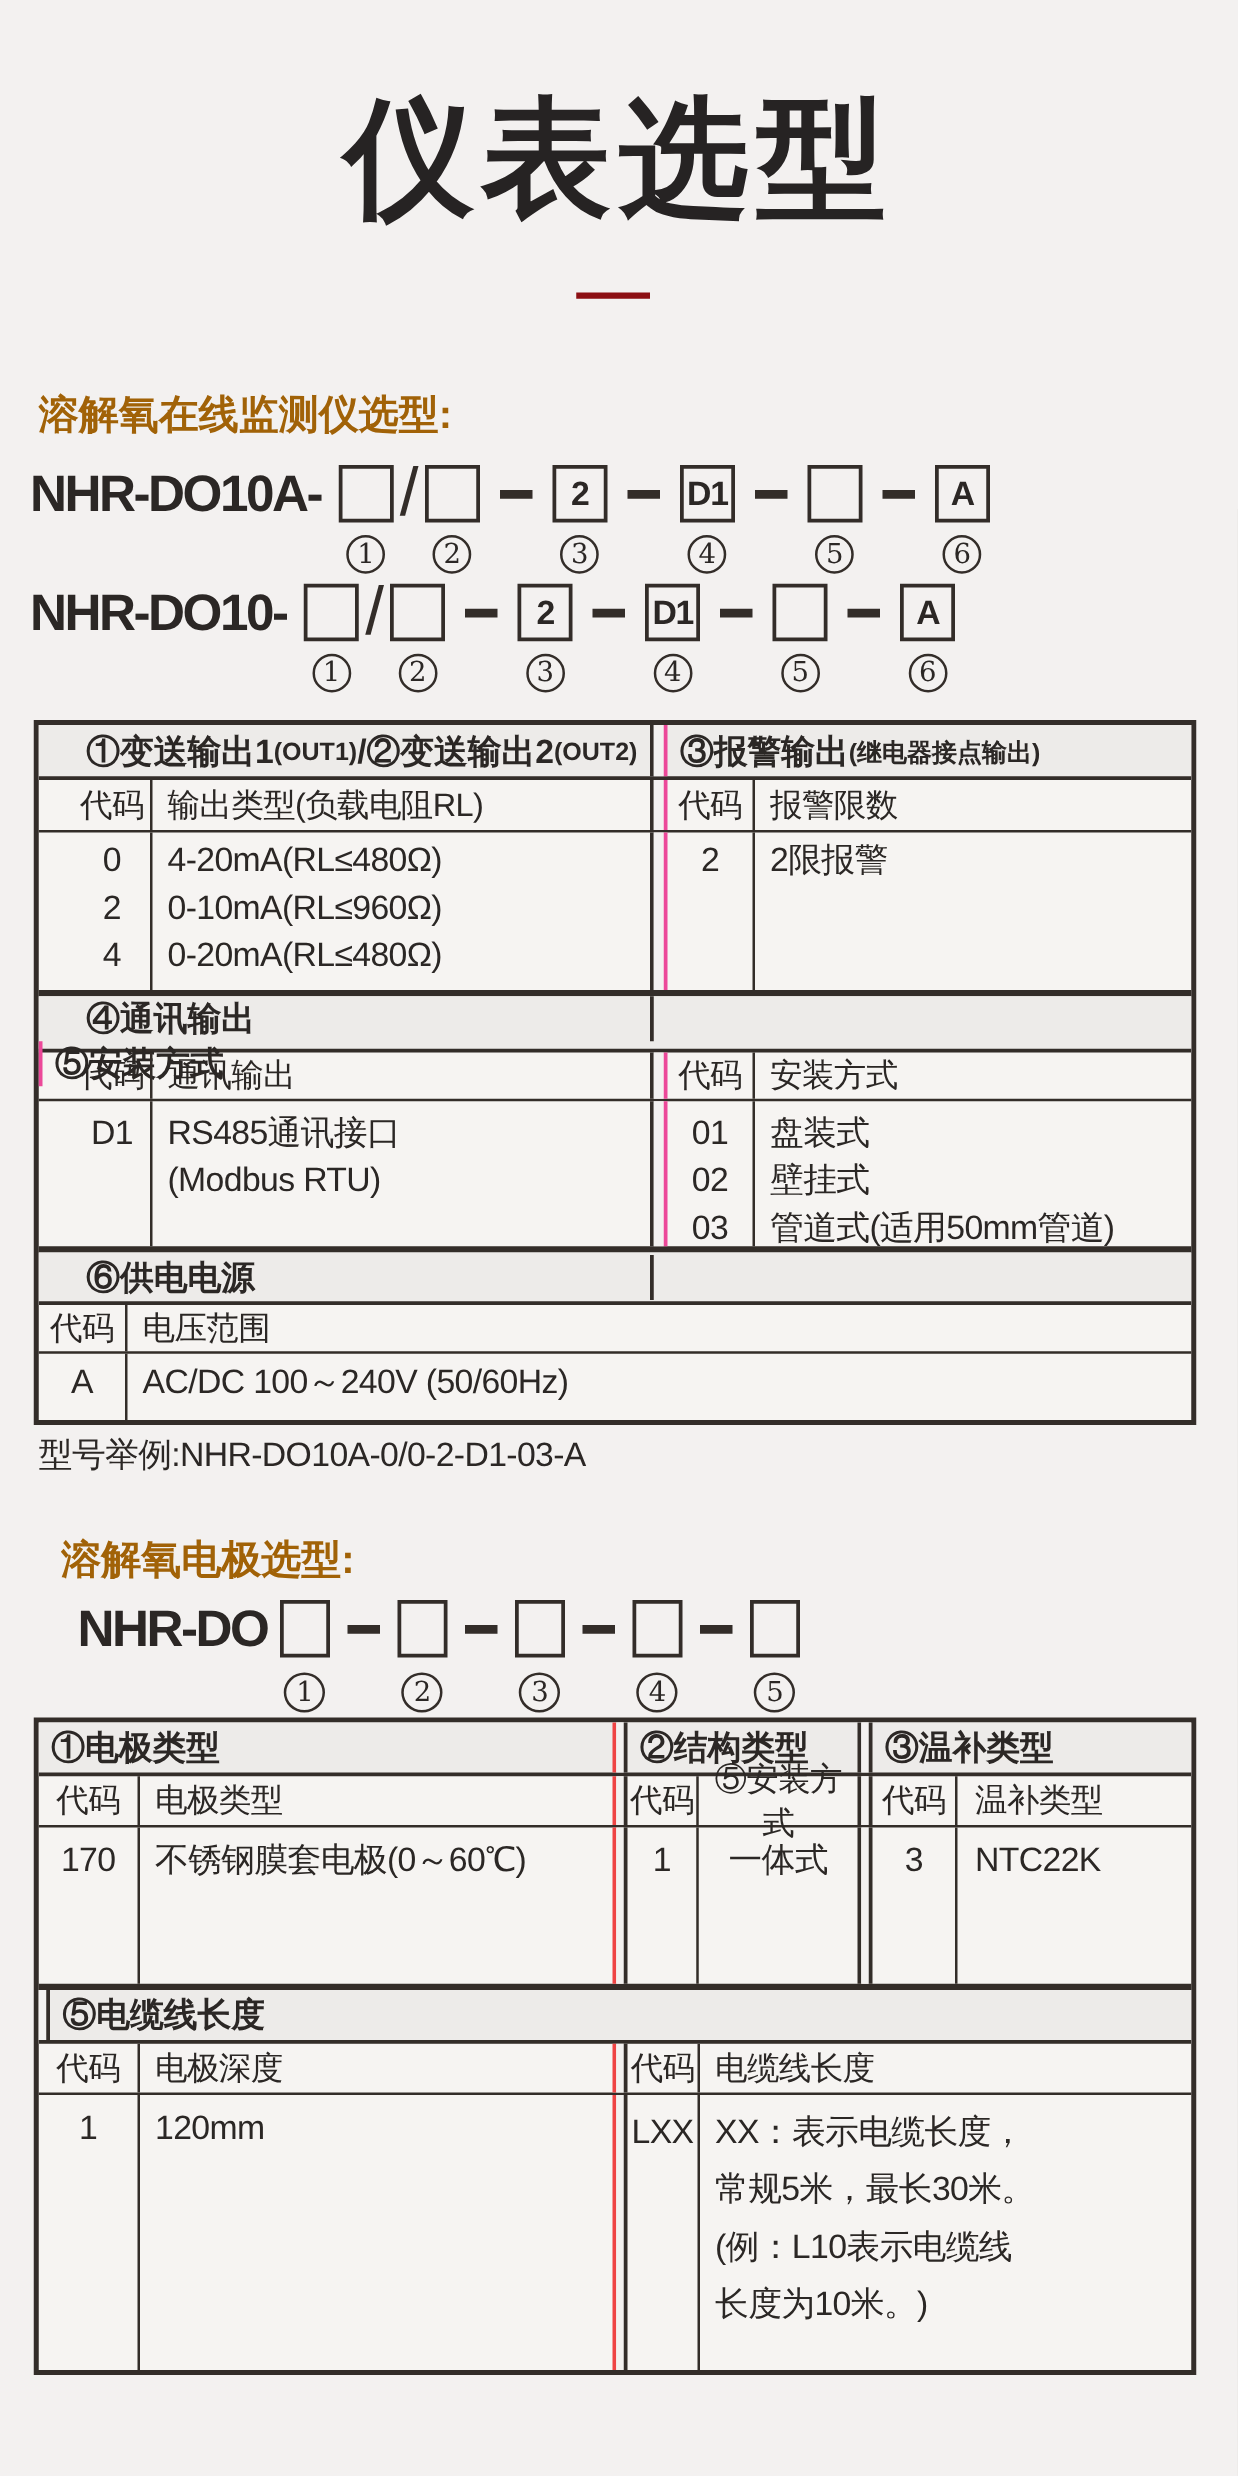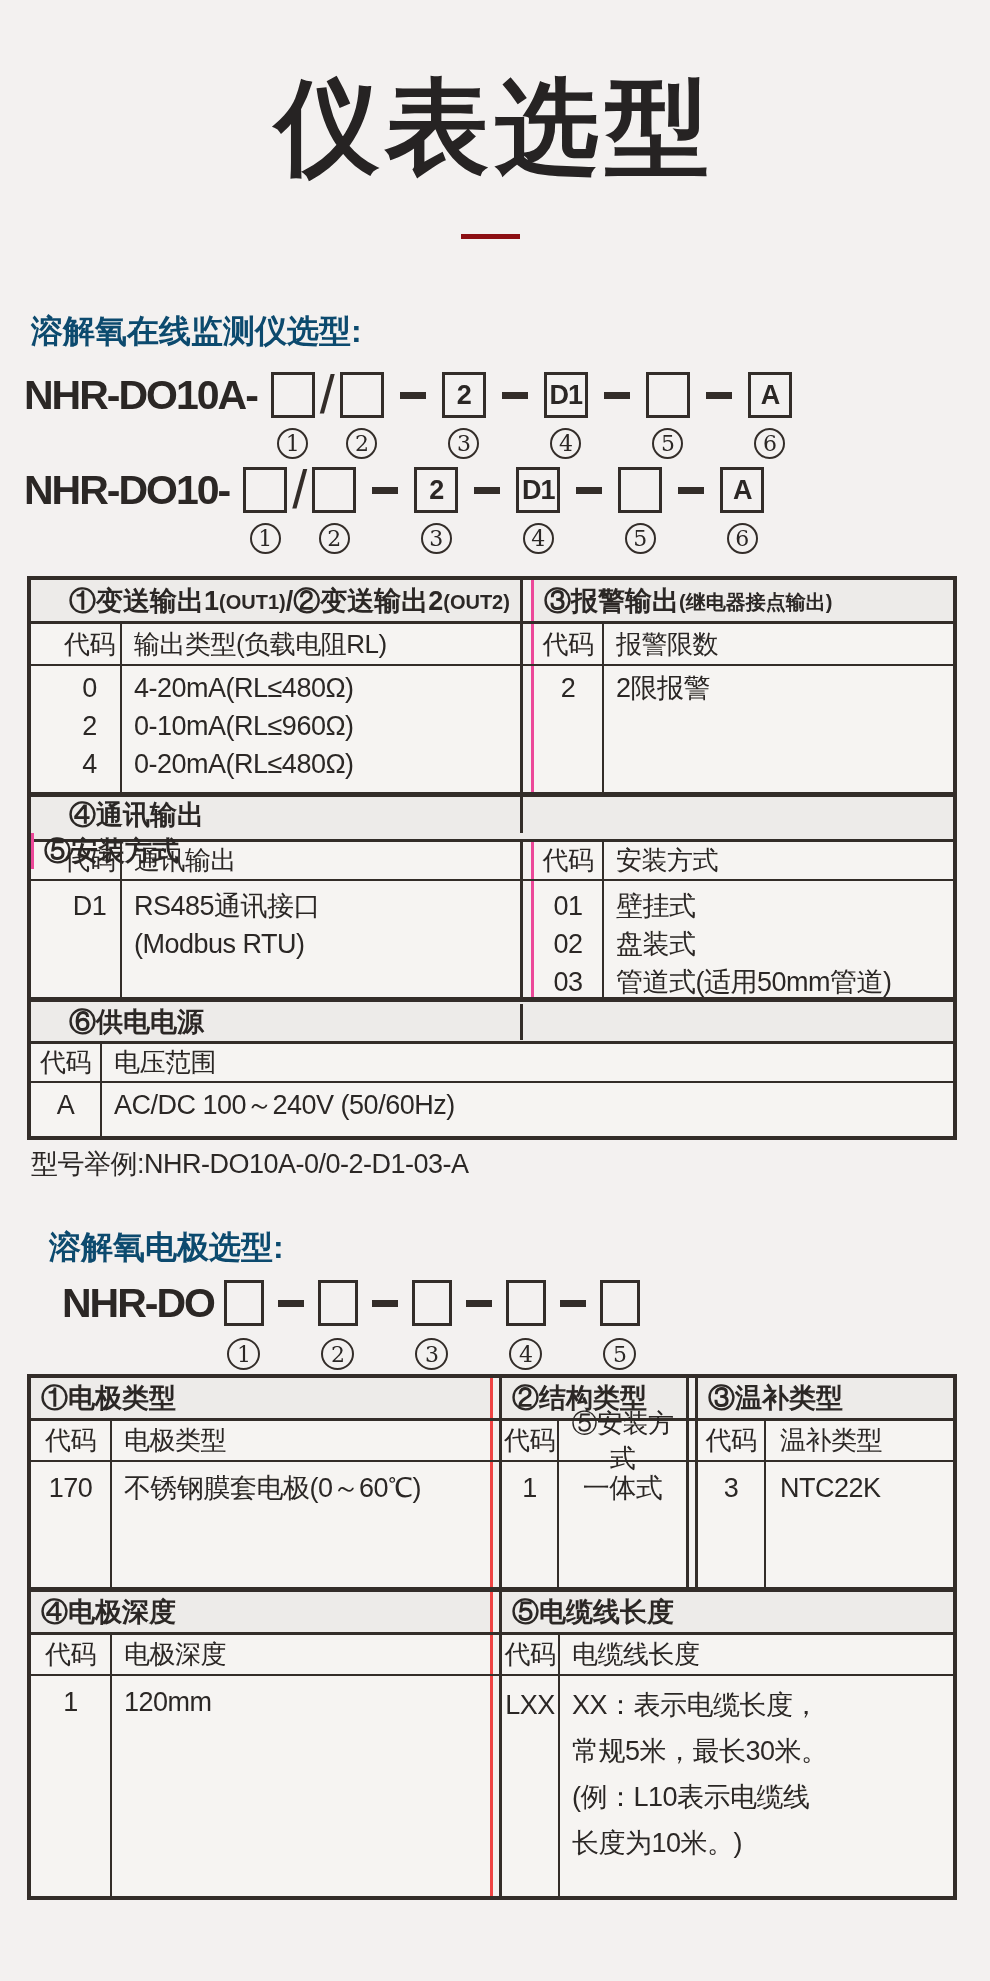--- a/index.html
+++ b/index.html
@@ -10,21 +10,21 @@
     font-family:"Liberation Sans", sans-serif;
   }
   
   .main-title {
     position:absolute; top:70px; left:0; width:100%;
     text-align:center; font-size:104px; font-weight:900;
     letter-spacing:6px; color:#262323; line-height:1.1;
   }
   .red-line { position:absolute; top:234px; left:461px; width:59px; height:5px; background:#8c0f13; }
   
-  .sec-heading { position:absolute; font-size:32px; font-weight:bold; color:#0c4a6e; }
+  .sec-heading { position:absolute; font-size:32px; font-weight:bold; color:#a16207; }
   #s1-heading { top:310px; left:31px; }
   #s2-heading { top:1226px; left:49px; }
   .example-line { position:absolute; top:1146px; left:31px; font-size:27px; letter-spacing:-0.5px; }
   
   .mrow { position:absolute; display:flex; align-items:flex-start; }
   #mrow1 { top:372px; left:24px; }
   #mrow2 { top:467px; left:24px; }
   #mrow3 { top:1280px; left:62px; }
   .mprefix { font-size:41px; font-weight:bold; letter-spacing:-2px; line-height:46px; margin-right:14px; white-space:nowrap; }
   #mrow3 .mprefix { margin-right:10px; }
@@ -248,22 +248,22 @@
         </div>
       </div>
       <div class="hgap"></div>
       <div class="half-r">
         <div class="code-col w70 pt6">
           <div class="ln">01</div>
           <div class="ln">02</div>
           <div class="ln">03</div>
         </div>
         <div class="desc-col pt6">
+          <div class="ln">盘装式</div>
           <div class="ln">壁挂式</div>
-          <div class="ln">盘装式</div>
           <div class="ln">管道式(适用50mm管道)</div>
         </div>
       </div>
     </div>
 
     <div class="band hdrband bb3 hC1">
       <div class="half-l">
         <div class="hdr-cell">⑥供电电源</div>
       </div>
       <div class="hgap"></div>
@@ -373,23 +373,20 @@
         <div class="code-col w68 pt6">
           <div class="ln2">3</div>
         </div>
         <div class="desc-col pt6 padl14">
           <div class="ln2">NTC22K</div>
         </div>
       </div>
     </div>
 
     <div class="band hdrband bb3 h2d">
-      <div class="t2b1">
-        <div class="hdr-cell">④电极深度</div>
-      </div>
       <div class="hgap"></div>
       <div class="t2b3">
         <div class="hdr-cell">⑤电缆线长度</div>
       </div>
     </div>
 
     <div class="band bb2 h2e">
       <div class="t2b1">
         <div class="code-col w81 vcenter subtxt">代码</div>
         <div class="desc-col vcenter subtxt">电极深度</div>

